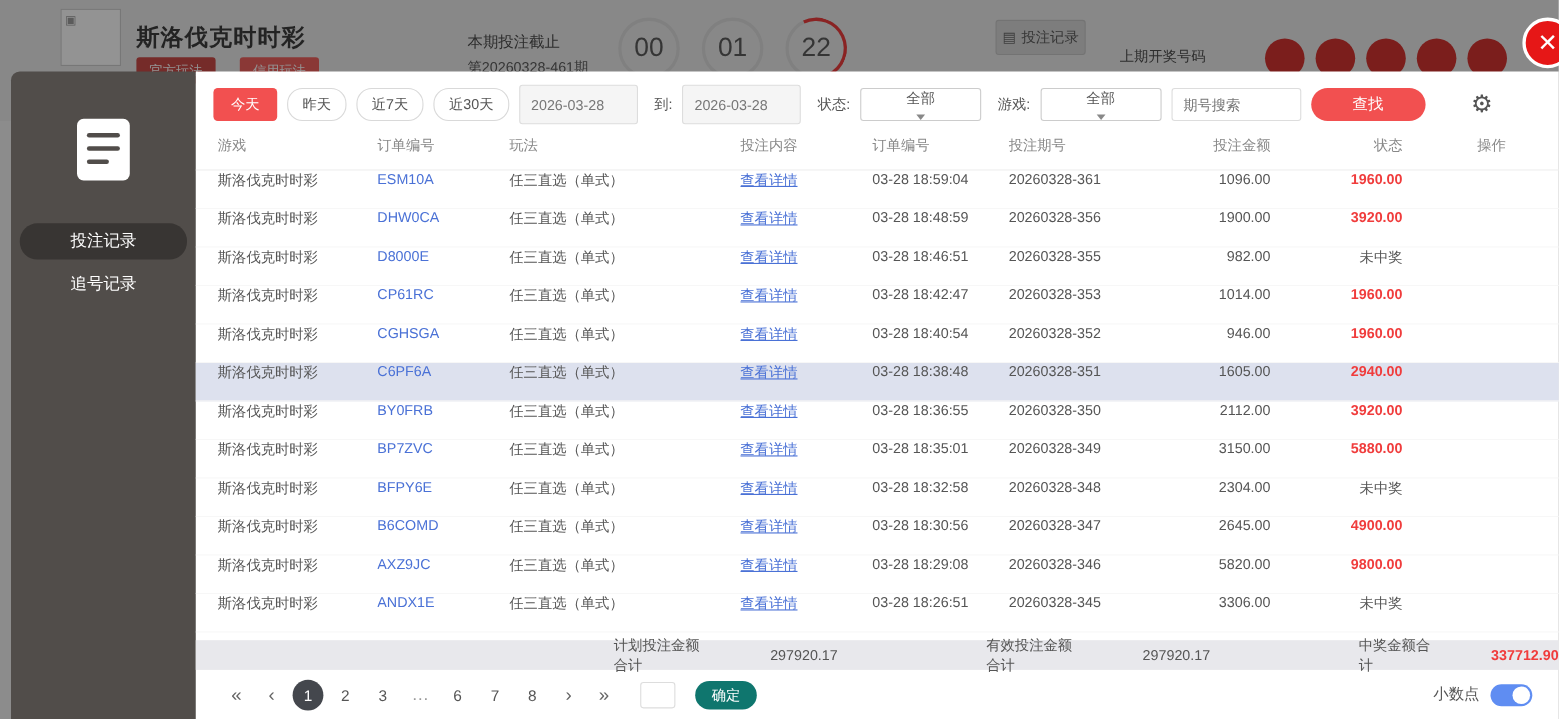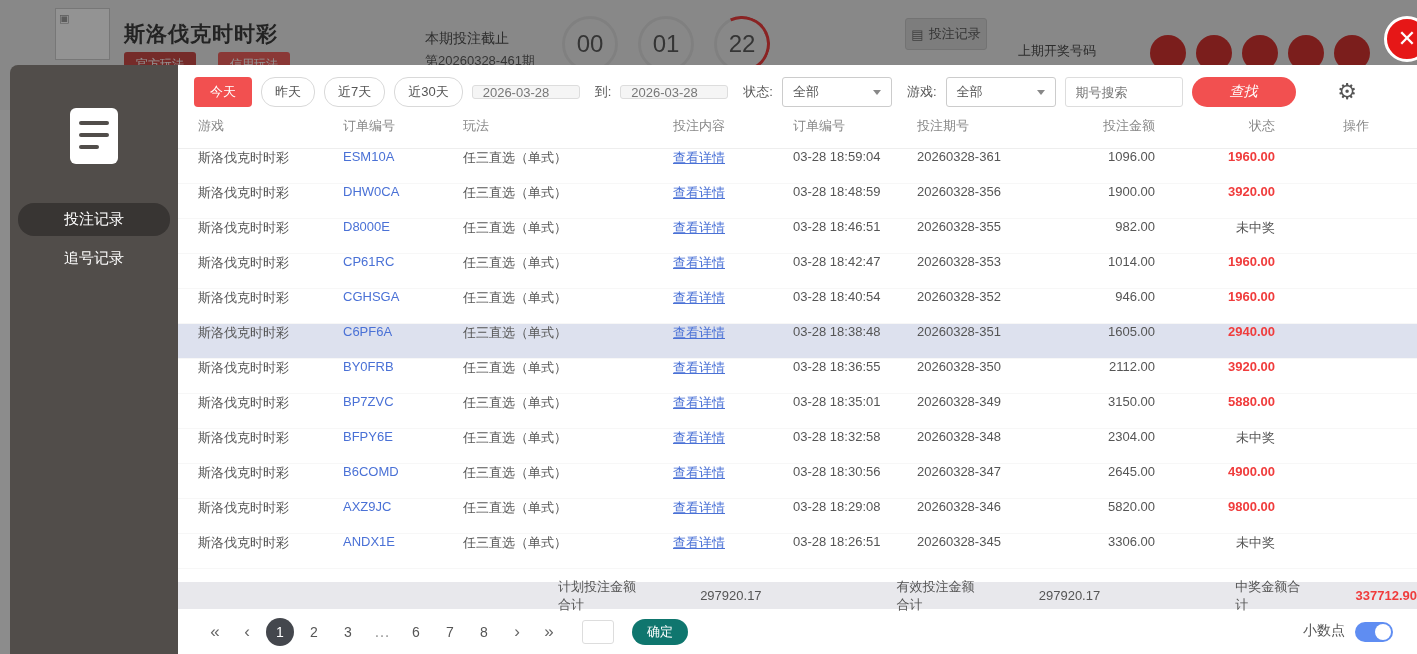--- a/index.html
+++ b/index.html
@@ -36,26 +36,26 @@
 
   .modal-panel { position:absolute; left:178px; top:65px; width:1239px; bottom:0; background:#fff; z-index:10; }
 
   .close-btn { position:absolute; left:1384px; top:16px; width:46px; height:46px; border-radius:50%; background:#e61717; border:3px solid #fff; color:#fff; z-index:20; display:flex; align-items:center; justify-content:center; font-size:22px; font-weight:bold; cursor:pointer; }
 
   
   .filter-bar { display:flex; align-items:center; gap:9px; padding:12px 16px 10px 16px; }
   .btn { height:30px; display:flex; align-items:center; justify-content:center; cursor:pointer; font-size:13px; }
   .btn-red { background:#f25050; color:#fff; border:none; border-radius:4px; padding:0 16px; }
   .btn-outline { background:#fff; color:#555; border:1px solid #d9d9d9; border-radius:14px; padding:0 13px; }
-  .date-input { width:108px; height:14px; background:#f5f5f5; border:1px solid #ddd; border-radius:3px; color:#777; font-size:13px; padding:0 10px; }
+  .date-input { width:108px; height:36px; background:#f5f5f5; border:1px solid #ddd; border-radius:3px; color:#777; font-size:13px; padding:0 10px; }
   .flt-label { font-size:13px; color:#555; margin-left:6px; }
-  .select { width:110px; height:30px; border:1px solid #ccc; border-radius:3px; background:#fff; display:flex; align-items:center; justify-content:space-between; padding:0 10px; font-size:13px; color:#555; cursor:pointer; }
+  .select { width:110px; height:30px; border:1px solid #ccc; border-radius:3px; background:#fff; display:flex; align-items:center; justify-content:space-between; padding:0 10px; font-size:13px; color:#555; cursor:pointer;flex-direction:column; }
   .select .tri { width:0; height:0; border-left:4px solid transparent; border-right:4px solid transparent; border-top:5px solid #888; }
   .search-input { width:118px; height:30px; border:1px solid #ddd; border-radius:3px; font-size:13px; padding:0 10px; color:#555; }
-  .btn-search { background:#f25050; color:#fff; border:none; border-radius:15px; padding:0 38px; height:30px; font-size:14px;font-style:italic; }
+  .btn-search { background:#f25050; color:#fff; border:none; border-radius:15px; padding:0 38px; height:30px; font-size:14px; }
   .gear { margin-left:auto; margin-right:44px; font-size:22px; color:#555; cursor:pointer; }
 
   
   .tbl { width:100%; font-size:13px; }
   .trow, .thead-row { display:flex; align-items:flex-start; height:35px; padding:0 20px; }
   .thead-row { height:32px; color:#888; border-bottom:1px solid #eee; }
   .trow { color:#555; border-bottom:1px solid #f7f7f7; }
   .trow.highlight { background:#dde1ee; }
   .td, .th { overflow:hidden; white-space:nowrap; }
   .c-game   { width:145px; }

